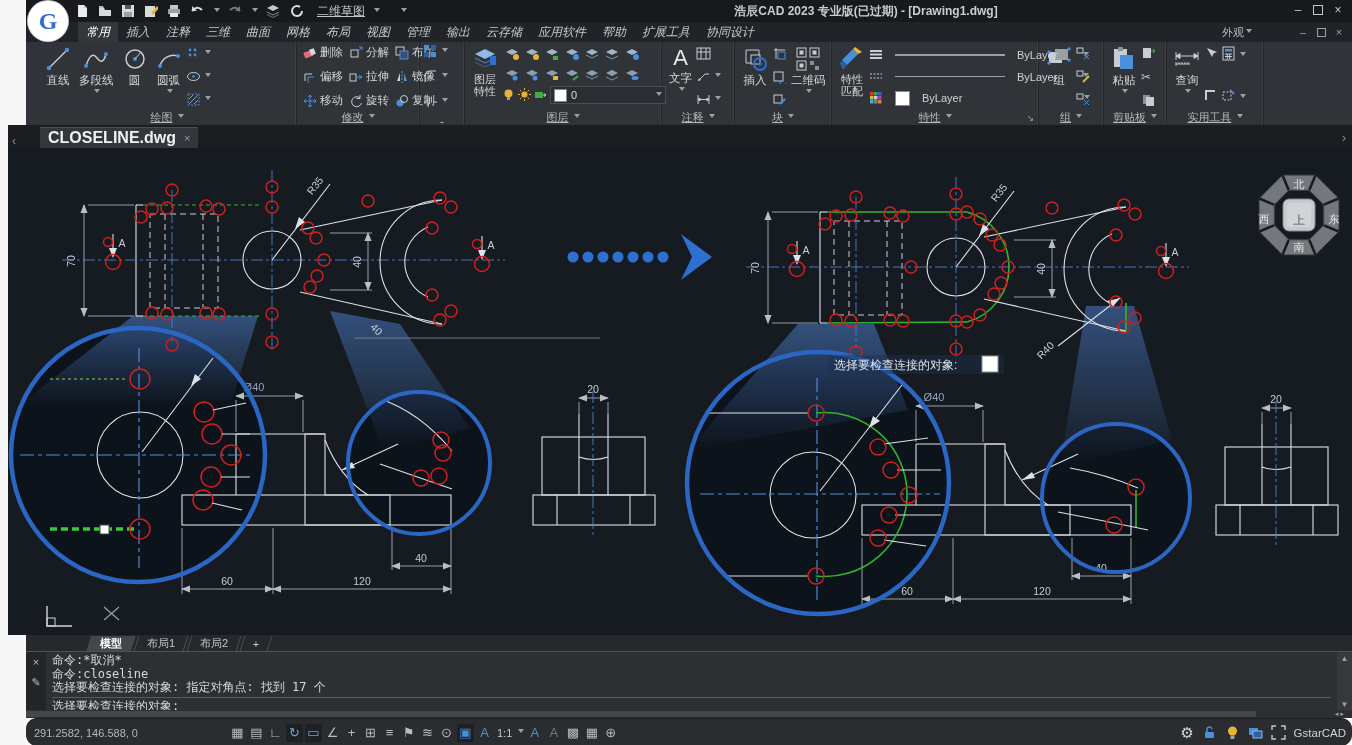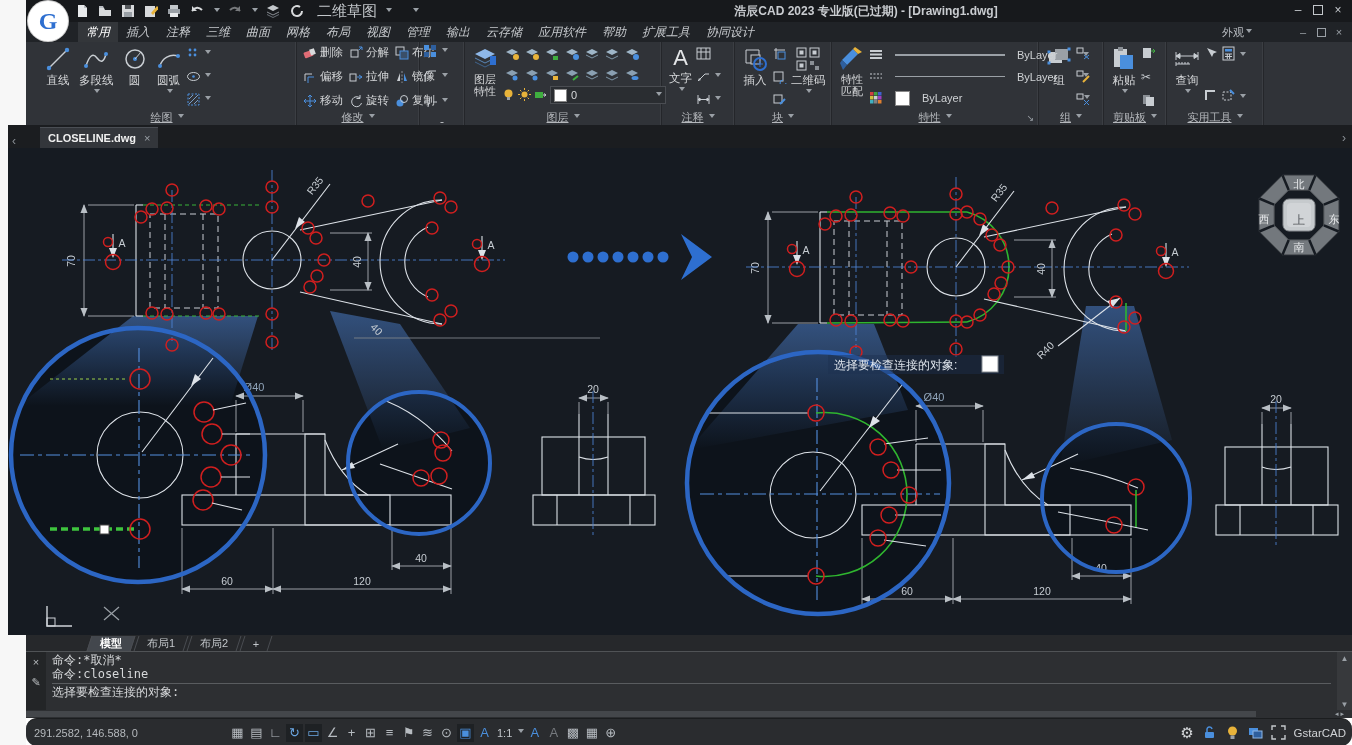--- a/index.html
+++ b/index.html
@@ -7,21 +7,21 @@
   .bar{position:absolute;left:26px;right:0;}
   
   .wstrip{position:absolute;background:#f7f7f7;z-index:40;}
   
   #titlebar{top:0;height:22px;background:#17191c;display:flex;align-items:center;}
   #title{position:absolute;left:640px;width:400px;text-align:center;color:#c9ccd0;font-size:12px;font-weight:bold;}
   .qat{display:flex;align-items:center;gap:7px;margin-left:48px;}
   .qic{width:16px;height:16px;display:inline-flex;align-items:center;justify-content:center;}
   .qic svg{width:14px;height:14px;}
   .car{width:0;height:0;border:3px solid transparent;border-top:4px solid #9aa0a6;display:inline-block;margin-left:2px;}
-  .wsname{color:#c3c7cb;font-size:15px;margin-left:6px;}
+  .wsname{color:#c3c7cb;font-size:12px;margin-left:6px;text-decoration:underline;}
   .winctl{position:absolute;right:4px;top:0;display:flex;}
   .wbtn{width:20px;height:20px;color:#c3c7cb;font-size:12px;display:flex;align-items:center;justify-content:center;}
   .boxico{width:8px;height:8px;border:1px solid #c3c7cb;}
   #logo{position:absolute;left:28px;top:1px;width:40px;height:40px;border-radius:50%;background:#fff;z-index:60;display:flex;align-items:center;justify-content:center;box-shadow:0 0 0 1px #ccc;}
   #logo span{color:#2e6fd0;font-size:24px;font-weight:bold;font-family:"Liberation Serif",serif;}
   
   #tabsrow{top:22px;height:20px;background:#202327;display:flex;align-items:stretch;}
   .rtab{padding:0 8px;font-size:12px;color:#c6c9cd;display:flex;align-items:center;font-style:italic;}
   .rtab.active{background:#33363a;color:#fff;}
   #tabsrow .spacer{width:52px;}
@@ -53,21 +53,21 @@
   .ldrop .lv{color:#d6d8da;font-size:11px;flex:1;}
   .prow{display:flex;align-items:center;gap:12px;height:18px;}
   .prow .lsample{width:110px;height:0;border-top:2px solid #9aa0a6;}
   .prow .lsample.thin{border-top:1px solid #9aa0a6;}
   .prow .bl{color:#cfd2d5;font-size:11px;width:52px;}
   .prow svg{width:14px;height:14px;}
   .launcher{position:absolute;right:4px;bottom:2px;color:#9aa0a6;font-size:9px;}
   
   #docbar{top:125px;left:8px;height:23px;background:#1b1d20;display:flex;align-items:flex-end;}
   #doctab{margin-left:20px;height:20px;background:#33363b;display:flex;align-items:center;padding:0 8px;gap:8px;border-top:1px solid #4a4e54;}
-  #doctab .tname{color:#f0f0f0;font-size:11px;font-weight:bold;}
+  #doctab .tname{color:#f0f0f0;font-size:16px;font-weight:bold;}
   #doctab .tclose{color:#9aa0a6;font-size:11px;}
   .chv{color:#8a8f95;font-size:12px;margin:0 4px;}
   #docbar .chvR{position:absolute;right:2px;bottom:3px;}
   
   #canvasWrap{position:absolute;top:148px;left:8px;width:1344px;height:487px;background:#161b22;}
   #canvasWrap svg{display:block;}
   .wh{stroke:#dde2e8;stroke-width:1.1;fill:none;}
   .dl{stroke:#a9afb6;stroke-width:0.9;fill:none;}
   .cl{stroke:#4d84d6;stroke-width:1;fill:none;stroke-dasharray:12 3 3 3;opacity:.85;}
   .cl2{stroke:#5590e0;stroke-width:1.1;fill:none;stroke-dasharray:14 4 4 4;}
@@ -1132,20 +1132,21 @@
   </div>
 
   <div class="bar" id="cmd">
     <div id="cmdgutter">
       <span>×</span>
       <span>✎</span>
     </div>
     <div id="cmdlines">
       <div class="cline">命令:*取消*</div>
       <div class="cline">命令:closeline</div>
+      <div class="cline">选择要检查连接的对象: 指定对角点: 找到 17 个</div>
       <div class="cline" id="cmdprompt">选择要检查连接的对象:</div>
     </div>
     <div id="cmdvs">
       <span>▲</span>
       <span>▼</span>
     </div>
   </div>
   <div id="cmdhs">
     <div class="thumb"></div>
     <span>◂</span>

